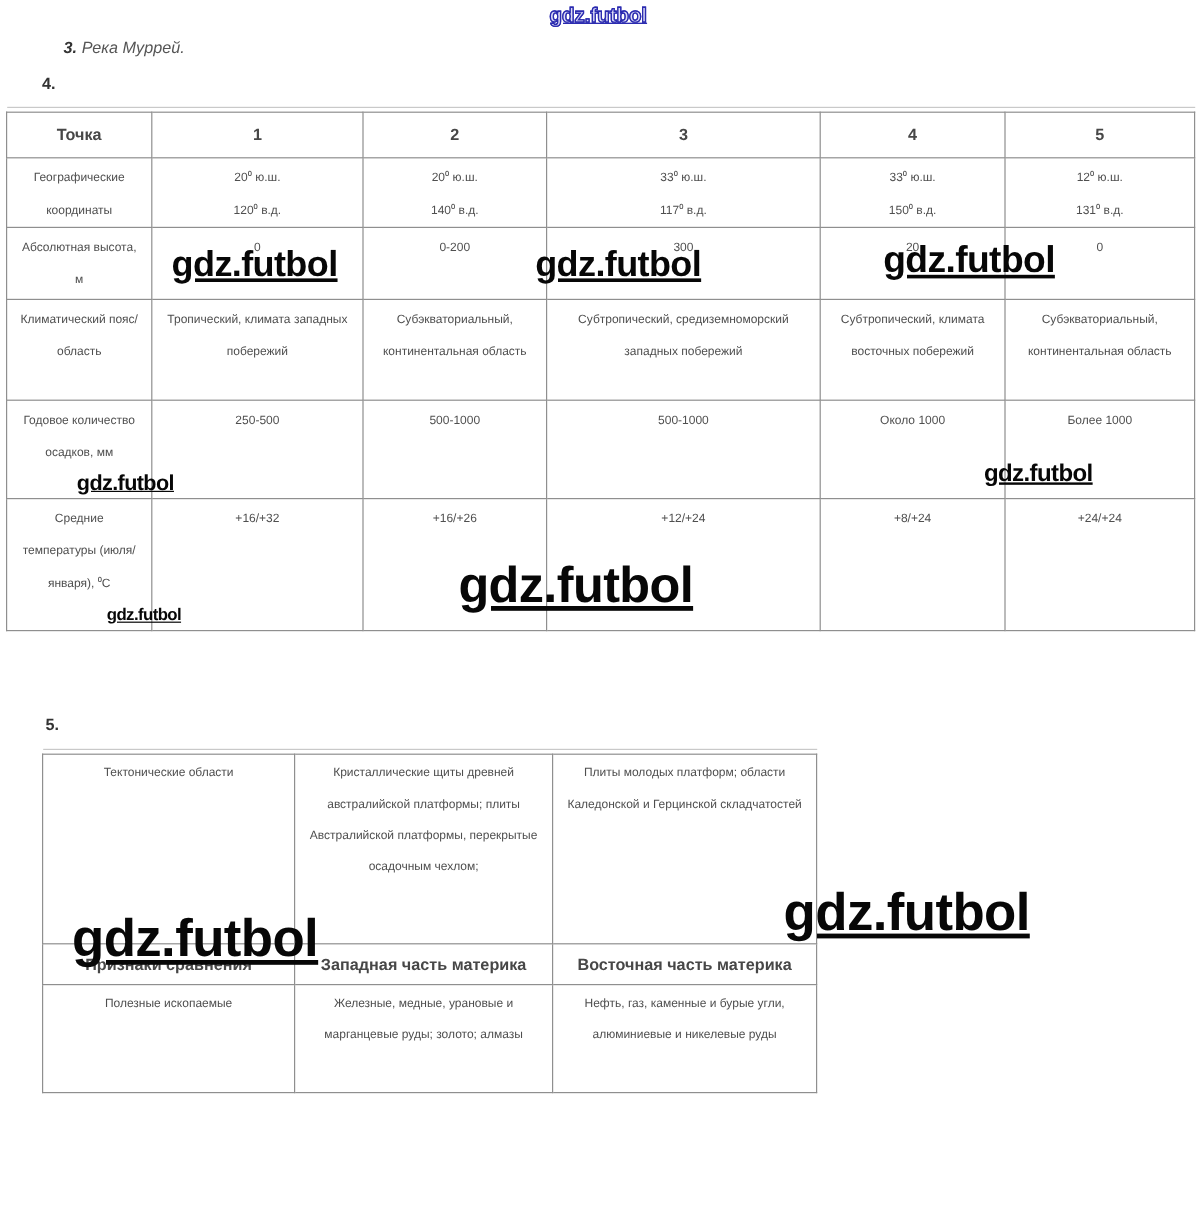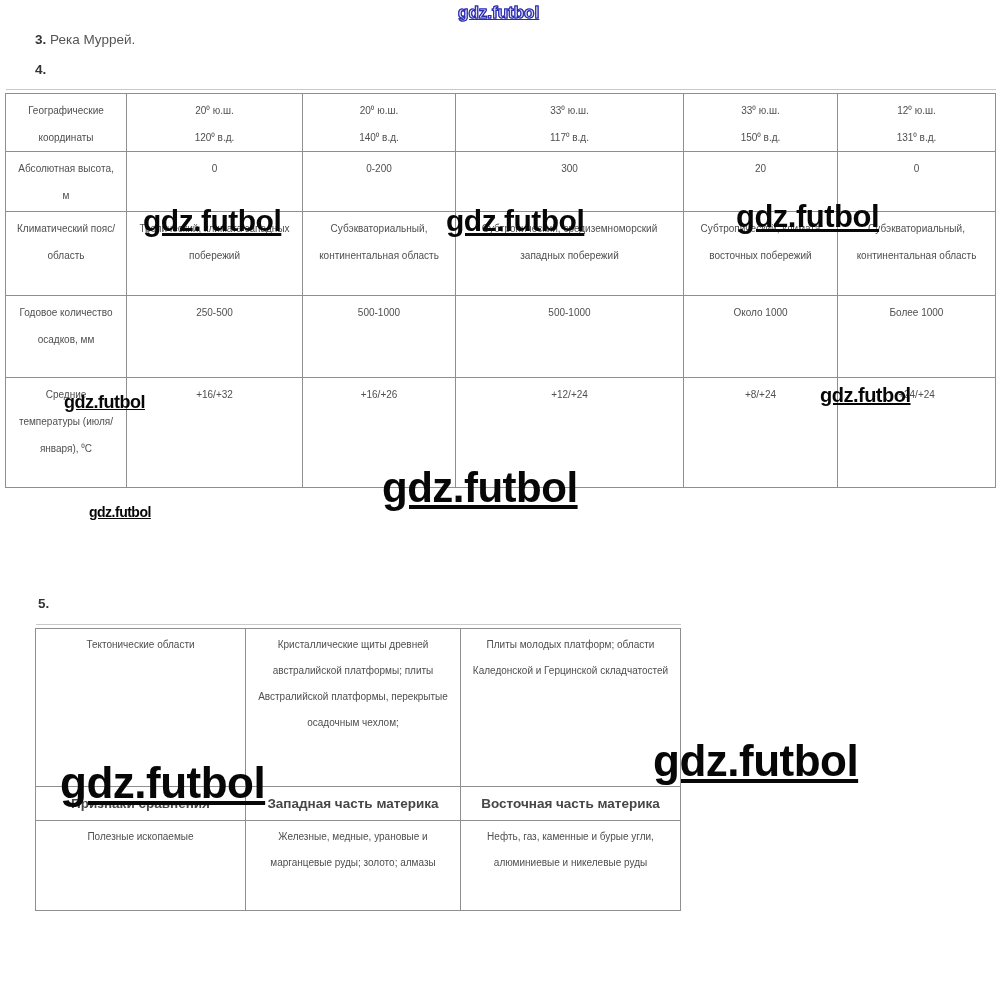--- a/index.html
+++ b/index.html
@@ -29,41 +29,49 @@
   .wm-blue{
     color:#dcdcf5;-webkit-text-stroke:1.1px #2b2bb0;text-shadow:0 0 0 #2b2bb0;
     letter-spacing:0;
   }
 </style>
 </head>
 <body>
 
 <div class="page">
 
-  <div class="heading" style="left:35px;top:32px;">
+  <div class="heading" style="left:53px;top:32px;font-style:italic;">
     <b class="num">3.</b>
     <span>Река Муррей.</span>
   </div>
   <div class="heading" style="left:35px;top:62px;">
     <b class="num">4.</b>
   </div>
   <div class="heading" style="left:38px;top:596px;">
     <b class="num">5.</b>
   </div>
 
   <table id="t4" class="tbl" style="left:5px;top:93px;width:990px;">
     <colgroup>
       <col style="width:121px">
         <col style="width:176px">
         <col style="width:153px">
       <col style="width:228px">
         <col style="width:154px">
         <col style="width:158px">
     </colgroup>
     <tbody>
+        <tr>
+      <th>Точка</th>
+      <th>1</th>
+      <th>2</th>
+      <th>3</th>
+      <th>4</th>
+      <th>5</th>
+    </tr>
     <tr style="height:54px;">
       <td>Географические координаты</td>
       <td>
         <div>20⁰ ю.ш.</div>
         <div>120⁰ в.д.</div>
       </td>
       <td>
         <div>20⁰ ю.ш.</div>
         <div>140⁰ в.д.</div>
       </td>

